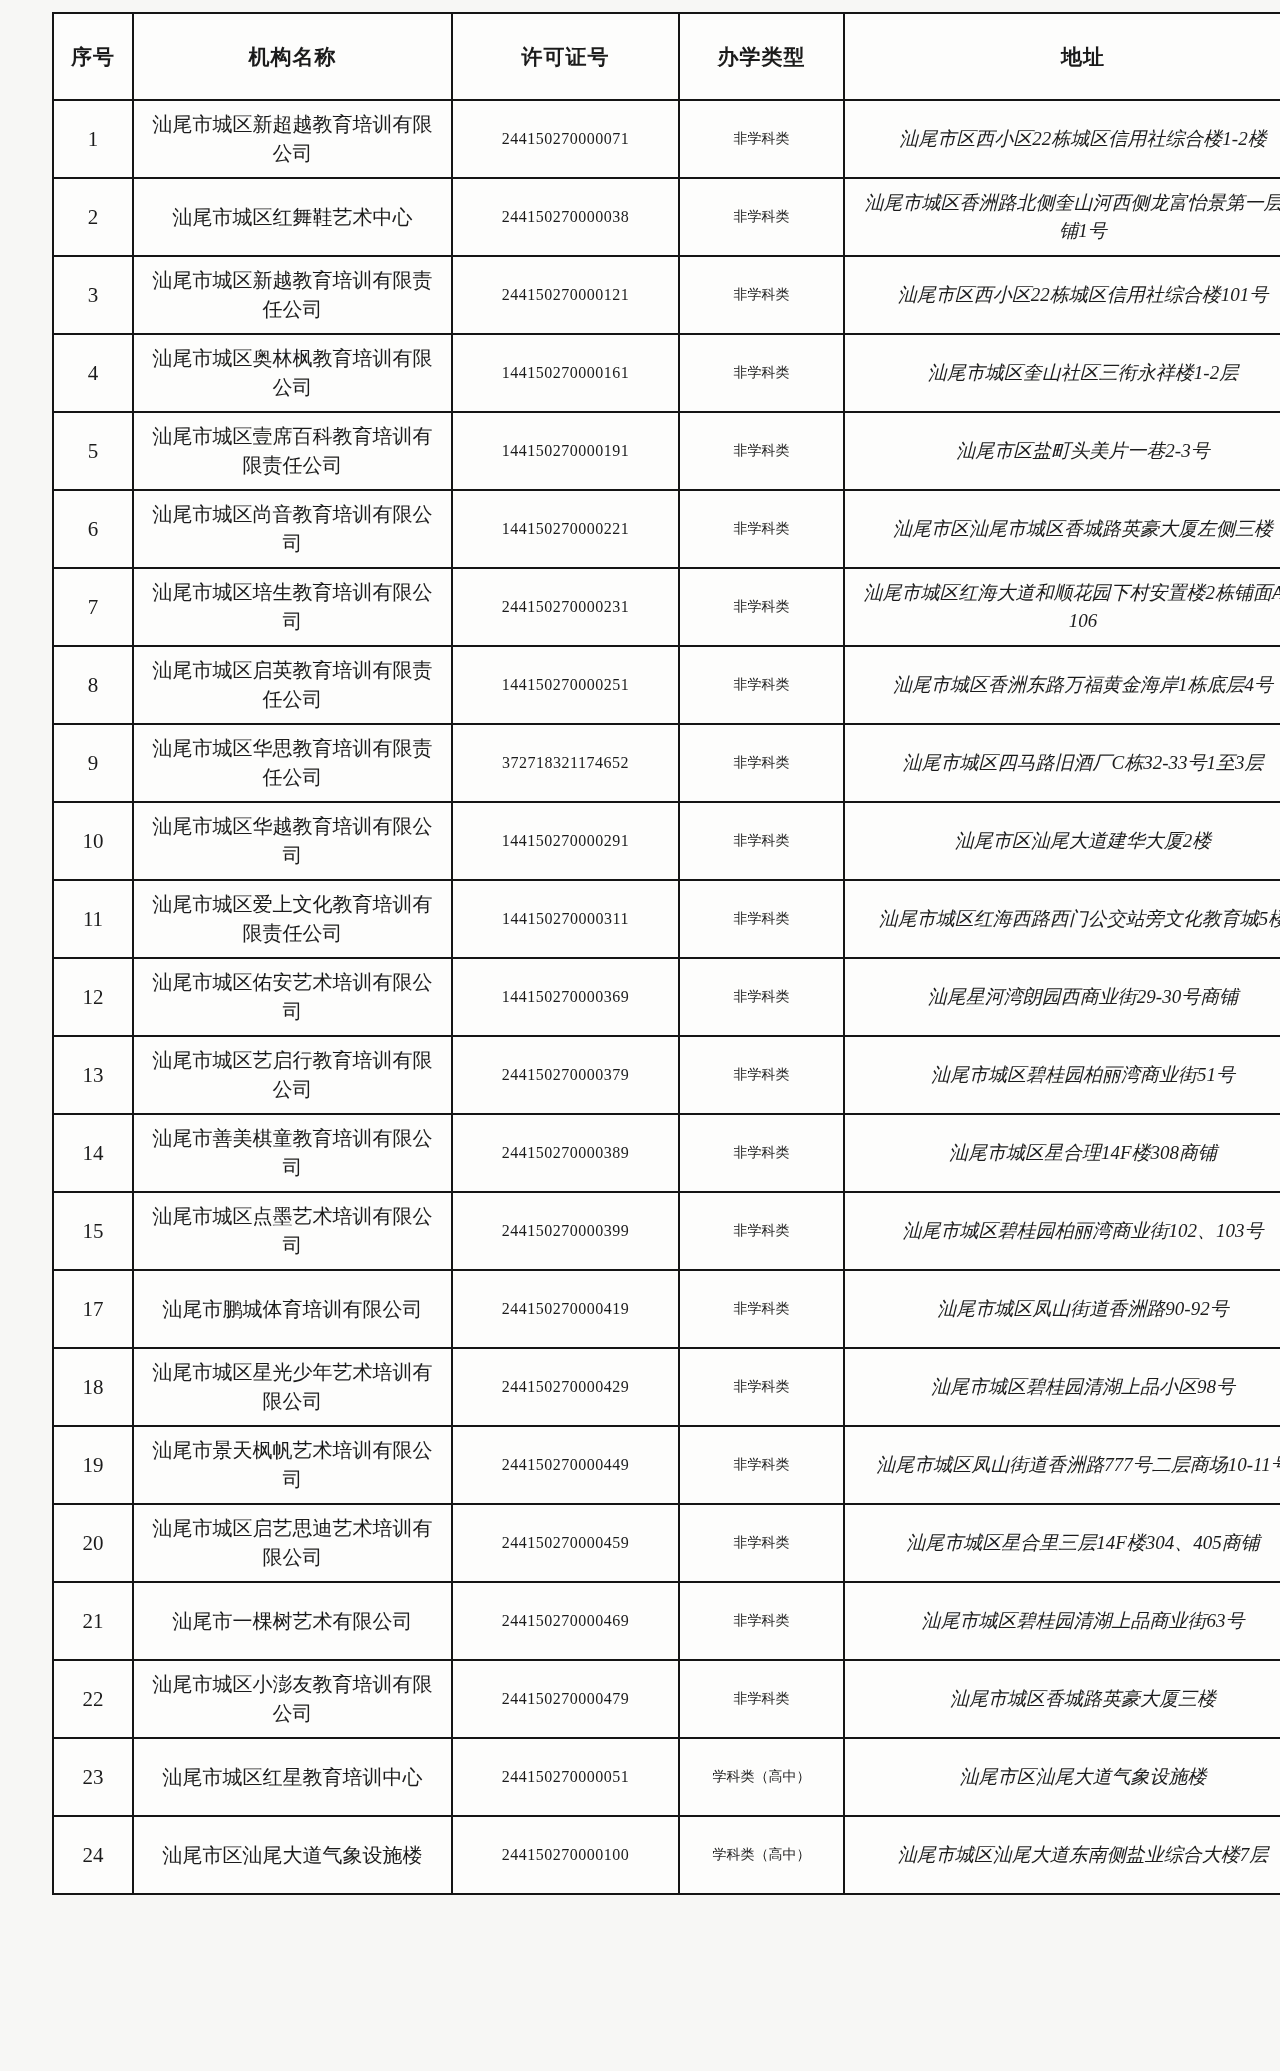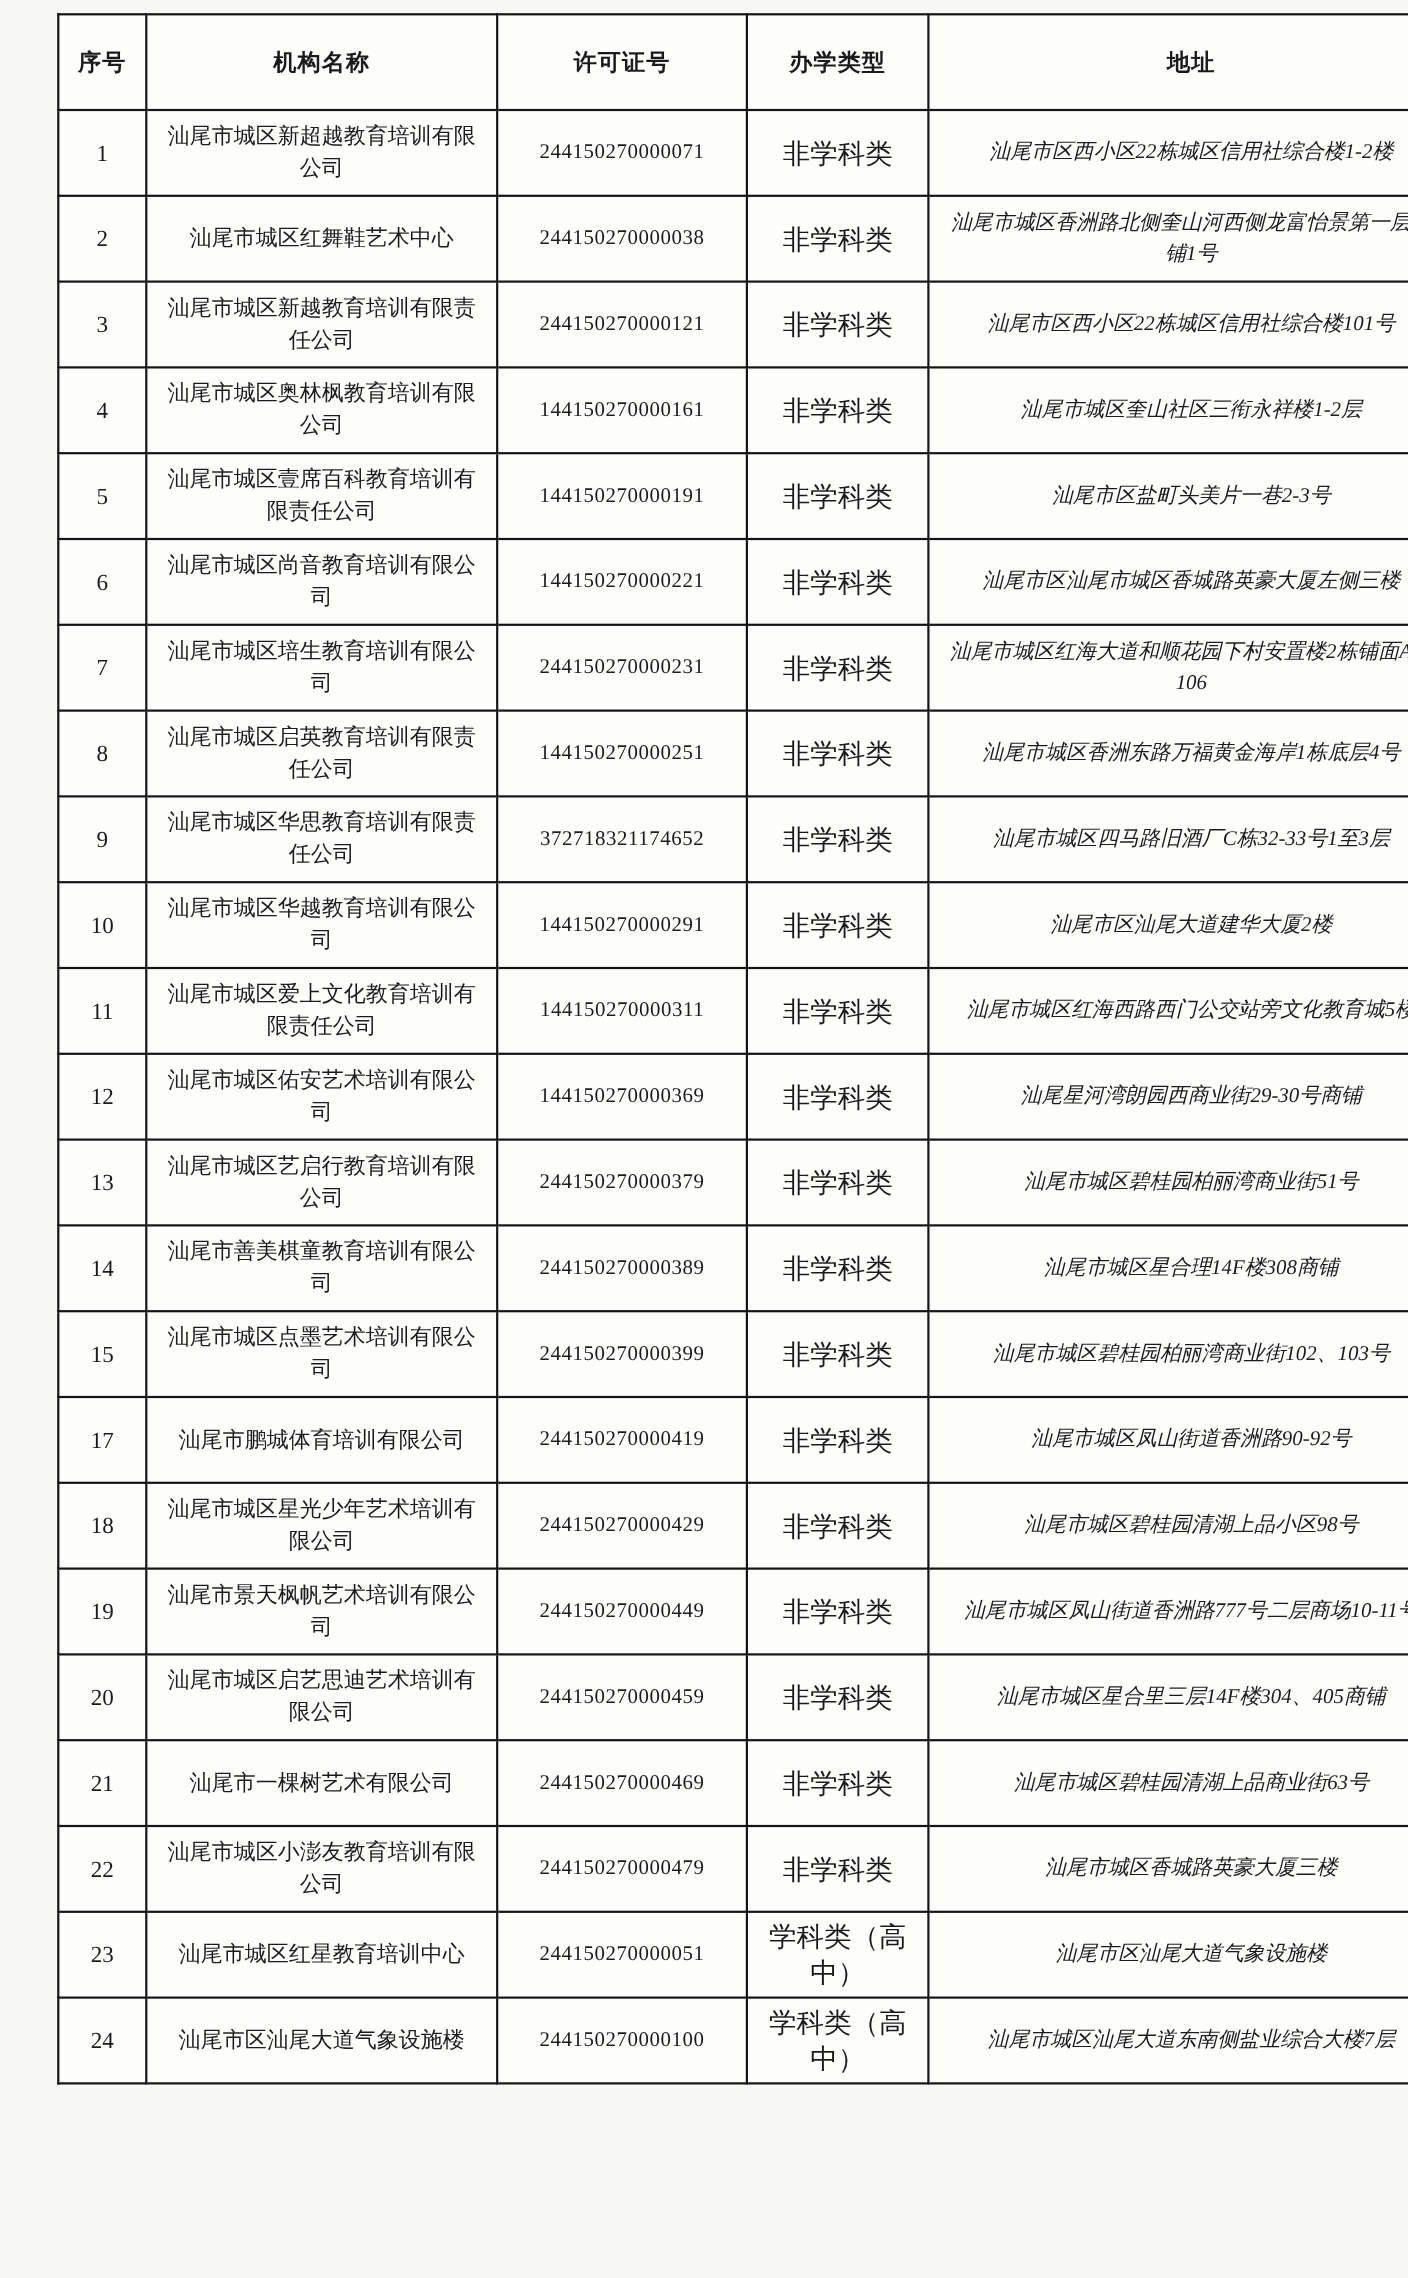--- a/index.html
+++ b/index.html
@@ -33,22 +33,22 @@
   }
   thead tr { height: 87px; }
   tbody tr { height: 78px; }
   .reg-table th {
     font-weight: bold;
     font-size: 21px;
     letter-spacing: 1px;
   }
   td.no   { font-size: 21px; }
   td.name { font-size: 20px; line-height: 1.45; padding: 2px 10px; }
-  td.lic  { font-size: 19px; letter-spacing: 0.5px; }
-  td.type { font-size: 25px; }
+  td.lic  { font-size: 16px; letter-spacing: 0.5px; }
+  td.type { font-size: 14px; }
   td.addr { font-size: 19px; line-height: 1.5; padding: 2px 12px; font-style: italic; }
 </style>
 </head>
 <body>
 
 <div class="table-wrap">
   <table class="reg-table">
     <colgroup>
       <col style="width:80px">
       <col style="width:319px">

